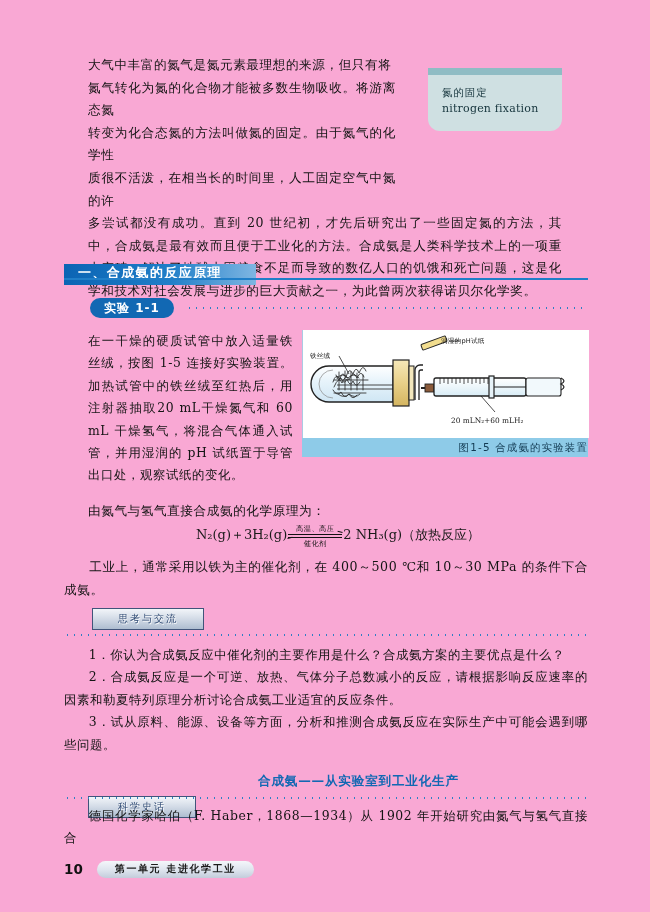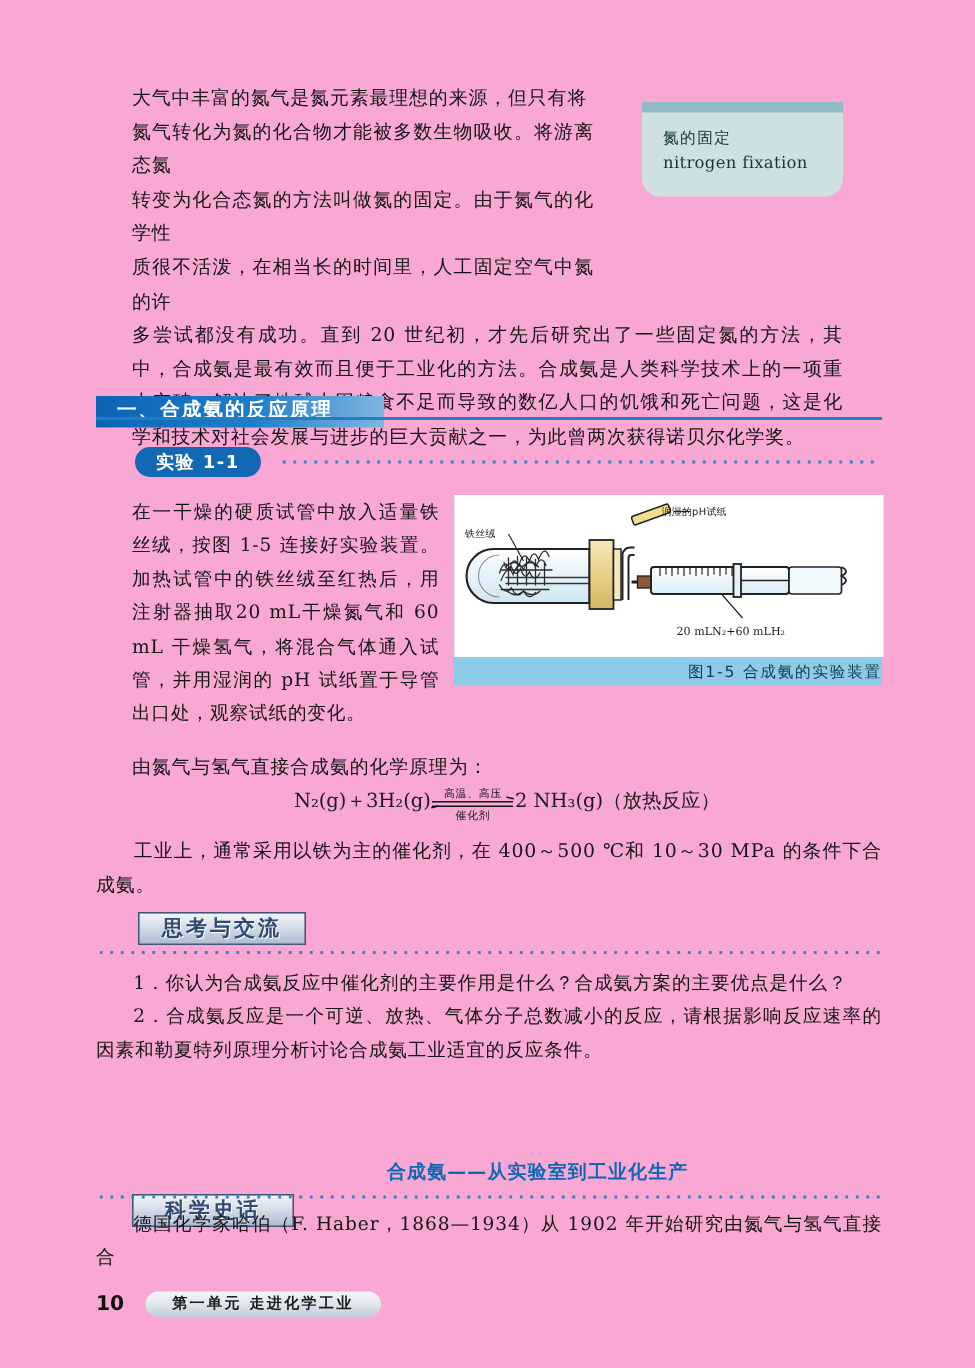--- a/index.html
+++ b/index.html
@@ -293,22 +293,22 @@
     position: absolute;
     display: flex;
     align-items: center;
     justify-content: center;
     background: linear-gradient(to bottom, #f2f5f9 0%, #d5dde8 45%, #aebdd0 100%);
     border: 1.5px solid #41547a;
     box-sizing: border-box;
   }
   .grey-tab .txt {
     font-family: "DejaVu Sans", "Liberation Sans", sans-serif;
-    font-weight: bold;
-    font-size: 14px;
+    font-weight: normal;
+    font-size: 10px;
     letter-spacing: 2px;
     color: #2f4a73;
     text-shadow: 0.7px 0.7px 0 #ffffff;
   }
   #think-tab {
     left: 92px;
     top: 608px;
     width: 112px;
     height: 22px;
   }
@@ -550,20 +550,21 @@
     <span class="ind">工业上，通常采用以铁为主的催化剂，在 400～500 ℃和 10～30 MPa 的条件下合成氨。</span>
   </div>
 
   <div class="grey-tab" id="think-tab">
     <span class="txt">思考与交流</span>
   </div>
   <div class="dotline" id="think-dots"></div>
   <div id="think-list" class="body-text">
     <p>1．你认为合成氨反应中催化剂的主要作用是什么？合成氨方案的主要优点是什么？</p>
     <p>2．合成氨反应是一个可逆、放热、气体分子总数减小的反应，请根据影响反应速率的因素和勒夏特列原理分析讨论合成氨工业适宜的反应条件。</p>
+    <p>3．试从原料、能源、设备等方面，分析和推测合成氨反应在实际生产中可能会遇到哪些问题。</p>
   </div>
 
   <div class="grey-tab" id="hist-tab">
     <span class="txt">科学史话</span>
   </div>
   <div id="hist-title">合成氨——从实验室到工业化生产</div>
   <div class="dotline" id="hist-dots"></div>
   <div id="hist-text" class="body-text">德国化学家哈伯（F. Haber，1868—1934）从 1902 年开始研究由氮气与氢气直接合</div>
 
   <div id="footer">

